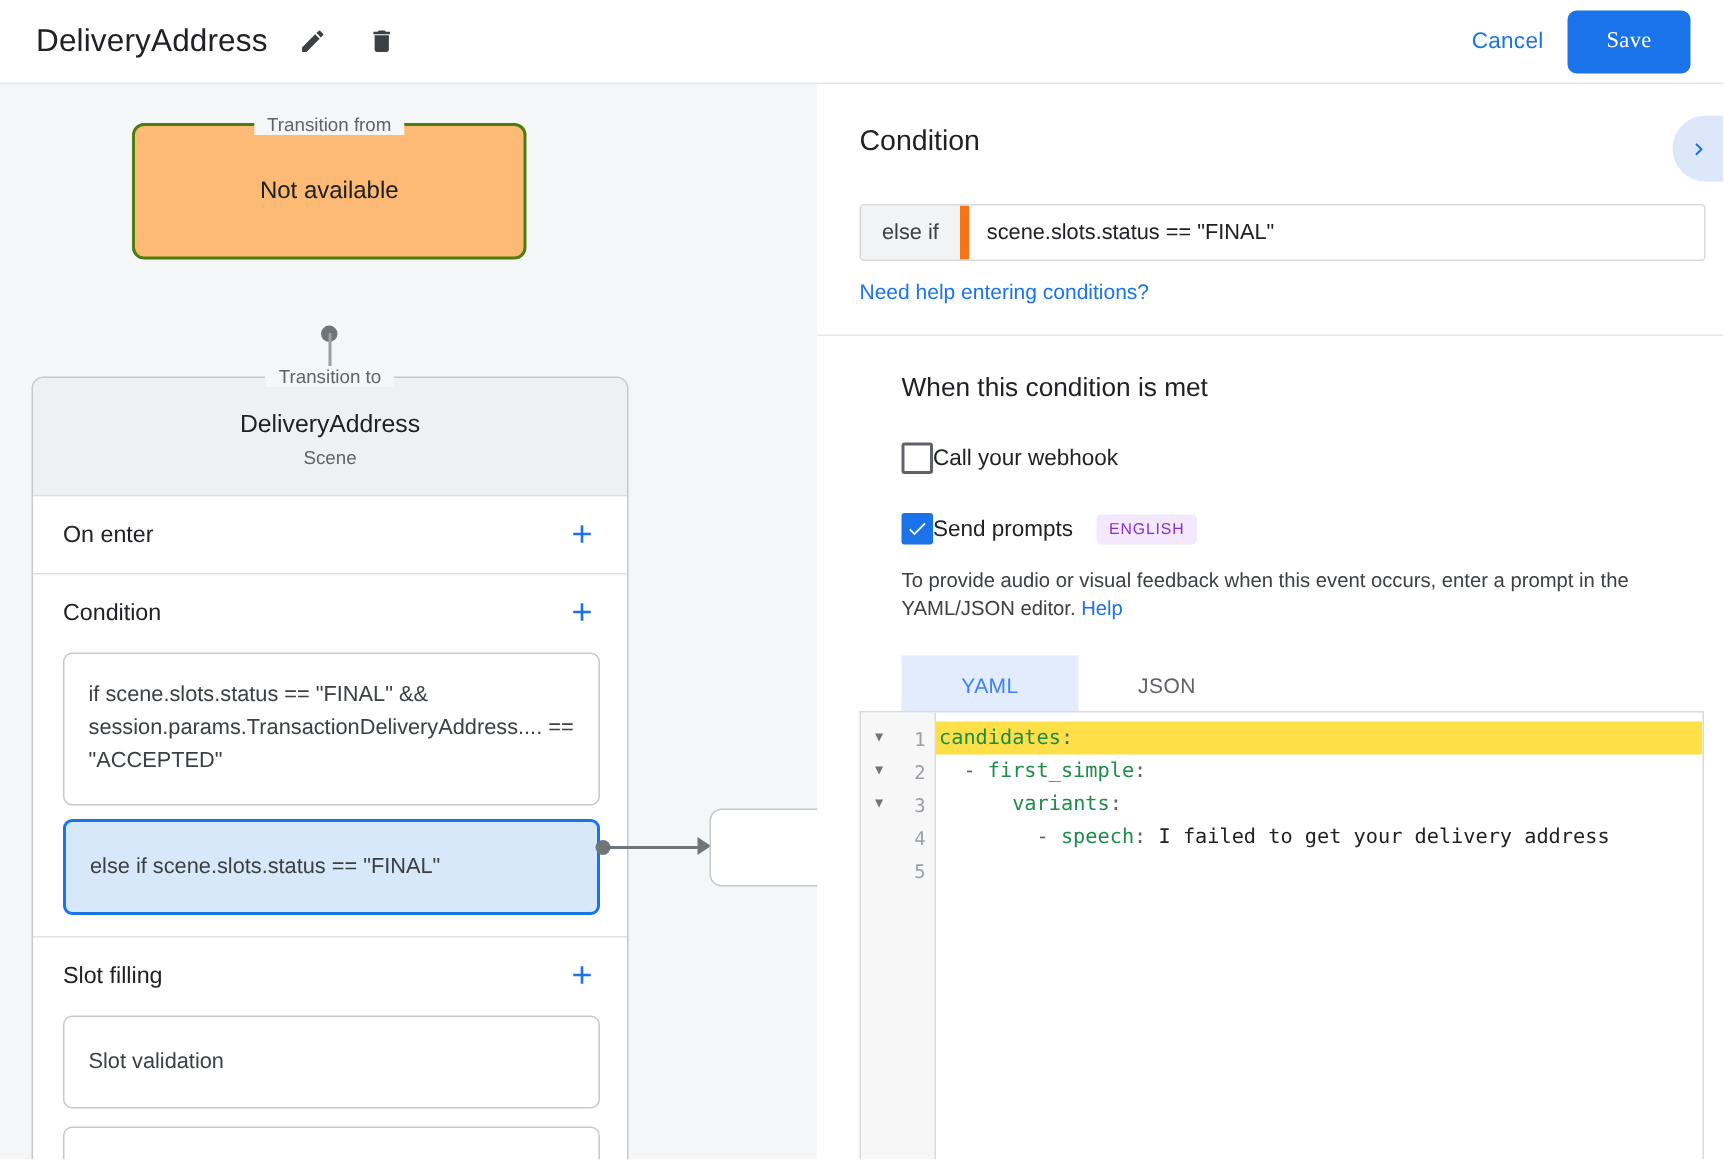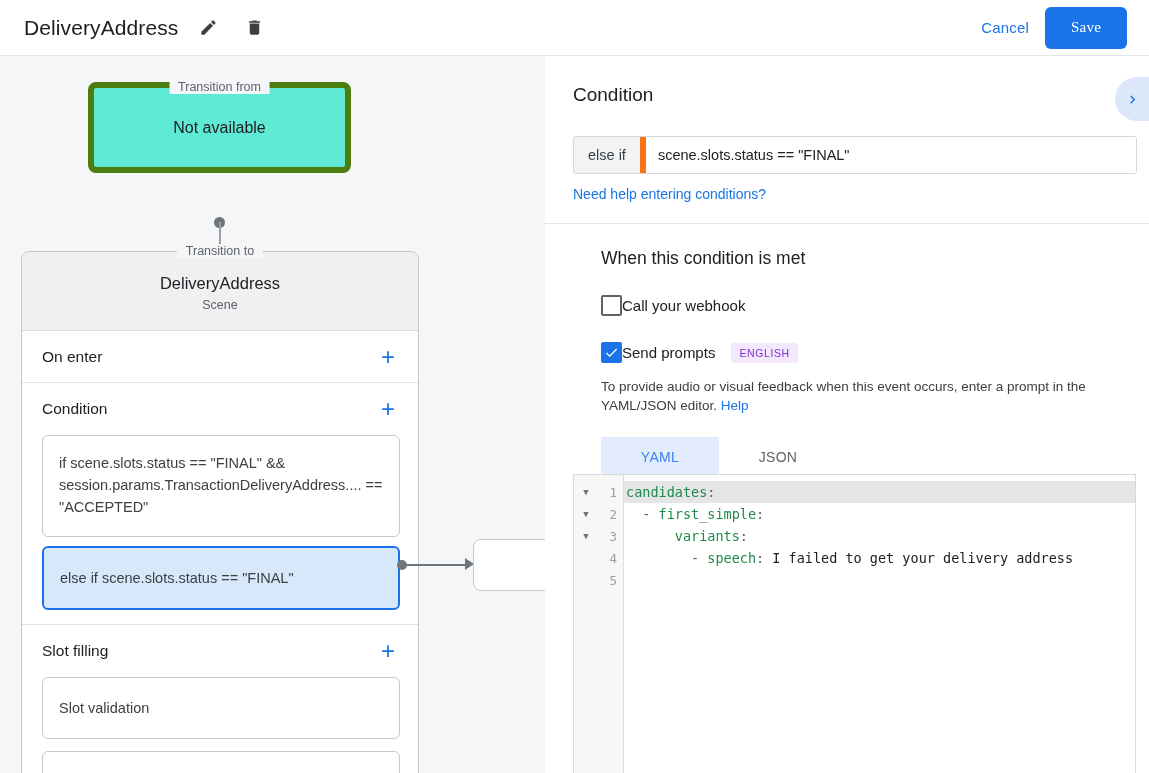--- a/index.html
+++ b/index.html
@@ -46,22 +46,22 @@
 
   
   .canvas {
     position: absolute; left: 0; top: 56px; width: 545px; height: 717px;
     background: #f5f6f8; overflow: hidden;
   }
   .canvas-inner { position: absolute; left: 0; top: 0; width: 760px; height: 760px; }
 
   
   .node {
-    position: absolute; background: #5eead4;
-    border: 6px solid #4d7c0f; border-radius: 8px;
+    position: absolute; background: #fdba74;
+    border: 2px solid #4d7c0f; border-radius: 8px;
   }
   .node-legend {
     position: absolute; top: -8px; left: 50%; transform: translateX(-50%);
     background: #f5f6f8; padding: 0 9px; font-size: 12.5px; color: #5f6368;
     white-space: nowrap;
   }
   #node-from { left: 88px; top: 26px; width: 263px; height: 91px; }
   #node-from .node-body {
     display: flex; align-items: center; justify-content: center;
     height: 100%; font-size: 16px; color: #202124;
@@ -235,21 +235,21 @@
     color: #9aa0a6;
   }
   .fold { width: 24px; text-align: center; font-size: 9px; color: #70757a; cursor: pointer; }
   .gnum { flex: 1; text-align: right; padding-right: 6px; }
   .code {
     flex: 1; padding-top: 6px; position: relative;
     font-family: "DejaVu Sans Mono", monospace; font-size: 13.5px;
     white-space: pre; overflow: hidden;
   }
   .cline { height: 22px; line-height: 22px; padding-left: 2px; }
-  .cline.hl { background: #e5e5e5; }
+  .cline.hl { background: #fde047; }
   .k { color: #1d8c4a; }
   .p { color: #5f6368; }
   .s { color: #202124; }
 </style>
 </head>
 <body>
 
 <div id="app">
 
   <div class="topbar">

